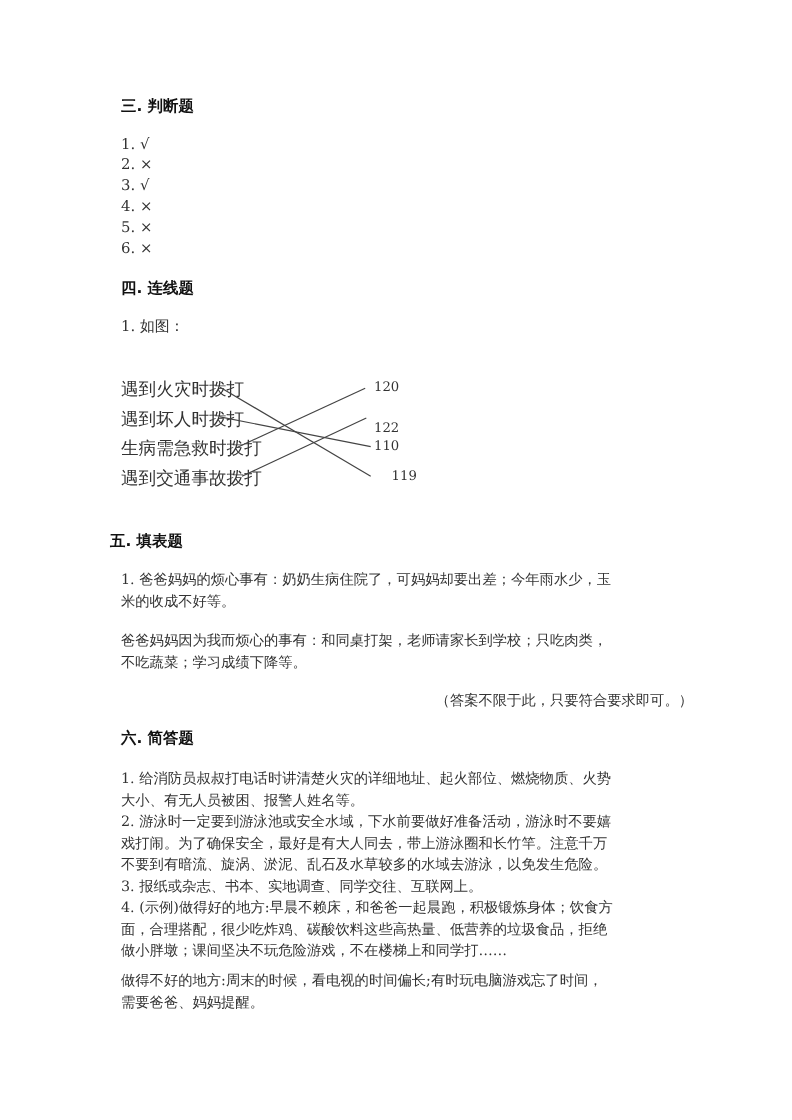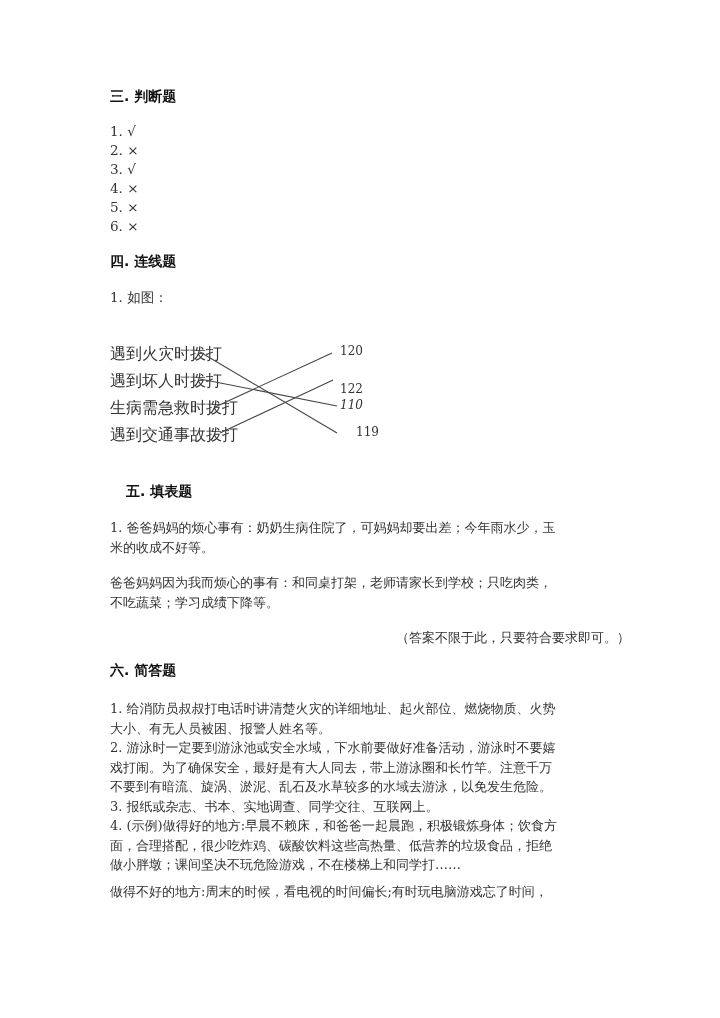--- a/index.html
+++ b/index.html
@@ -35,32 +35,32 @@
   <div class="abs t" style="left:110px; top:288px;">1. 如图：</div>
 
   <div>
     <div class="match-label" style="left:110px; top:344px;">遇到火灾时拨打</div>
     <div class="match-label" style="left:110px; top:371px;">遇到坏人时拨打</div>
     <div class="match-label" style="left:110px; top:398px;">生病需急救时拨打</div>
     <div class="match-label" style="left:110px; top:425px;">遇到交通事故拨打</div>
 
     <div class="match-num" style="left:340px; top:344px;">120</div>
     <div class="match-num" style="left:340px; top:382px;">122</div>
-    <div class="match-num" style="left:340px; top:398px;font-style:italic;">110</div>
+    <div class="match-num" style="left:340px; top:398px;">110</div>
     <div class="match-num" style="left:356px; top:425px;text-align:right;">119</div>
 
     <svg class="lines" width="720" height="1018">
       <line x1="200" y1="352" x2="337" y2="433" stroke="#444" stroke-width="1.1"></line>
       <line x1="200" y1="379" x2="337" y2="406" stroke="#444" stroke-width="1.1"></line>
       <line x1="215" y1="407" x2="332" y2="353" stroke="#444" stroke-width="1.1"></line>
       <line x1="220" y1="433" x2="333" y2="380" stroke="#444" stroke-width="1.1"></line>
     </svg>
   </div>
 
-  <div class="abs h" style="left:126px; top:483px;">五. 填表题</div>
+  <div class="abs h" style="left:100px; top:483px;">五. 填表题</div>
   <div class="para" style="top:518px;">
     <span class="line">1. 爸爸妈妈的烦心事有：奶奶生病住院了，可妈妈却要出差；今年雨水少，玉</span>
     <span class="line">米的收成不好等。</span>
   </div>
   <div class="para" style="top:573px;">
     <span class="line">爸爸妈妈因为我而烦心的事有：和同桌打架，老师请家长到学校；只吃肉类，</span>
     <span class="line">不吃蔬菜；学习成绩下降等。</span>
   </div>
   <div class="para" style="top:628px;text-align:right;">
     <span class="line">（答案不限于此，只要符合要求即可。）</span>
@@ -73,15 +73,16 @@
     <span class="line">2. 游泳时一定要到游泳池或安全水域，下水前要做好准备活动，游泳时不要嬉</span>
     <span class="line">戏打闹。为了确保安全，最好是有大人同去，带上游泳圈和长竹竿。注意千万</span>
     <span class="line">不要到有暗流、旋涡、淤泥、乱石及水草较多的水域去游泳，以免发生危险。</span>
     <span class="line">3. 报纸或杂志、书本、实地调查、同学交往、互联网上。</span>
     <span class="line">4. (示例)做得好的地方:早晨不赖床，和爸爸一起晨跑，积极锻炼身体；饮食方</span>
     <span class="line">面，合理搭配，很少吃炸鸡、碳酸饮料这些高热量、低营养的垃圾食品，拒绝</span>
     <span class="line">做小胖墩；课间坚决不玩危险游戏，不在楼梯上和同学打……</span>
   </div>
   <div class="para" style="top:882px;">
     <span class="line">做得不好的地方:周末的时候，看电视的时间偏长;有时玩电脑游戏忘了时间，</span>
+    <span class="line">需要爸爸、妈妈提醒。</span>
   </div>
 
 </div>
 
 </body></html>

